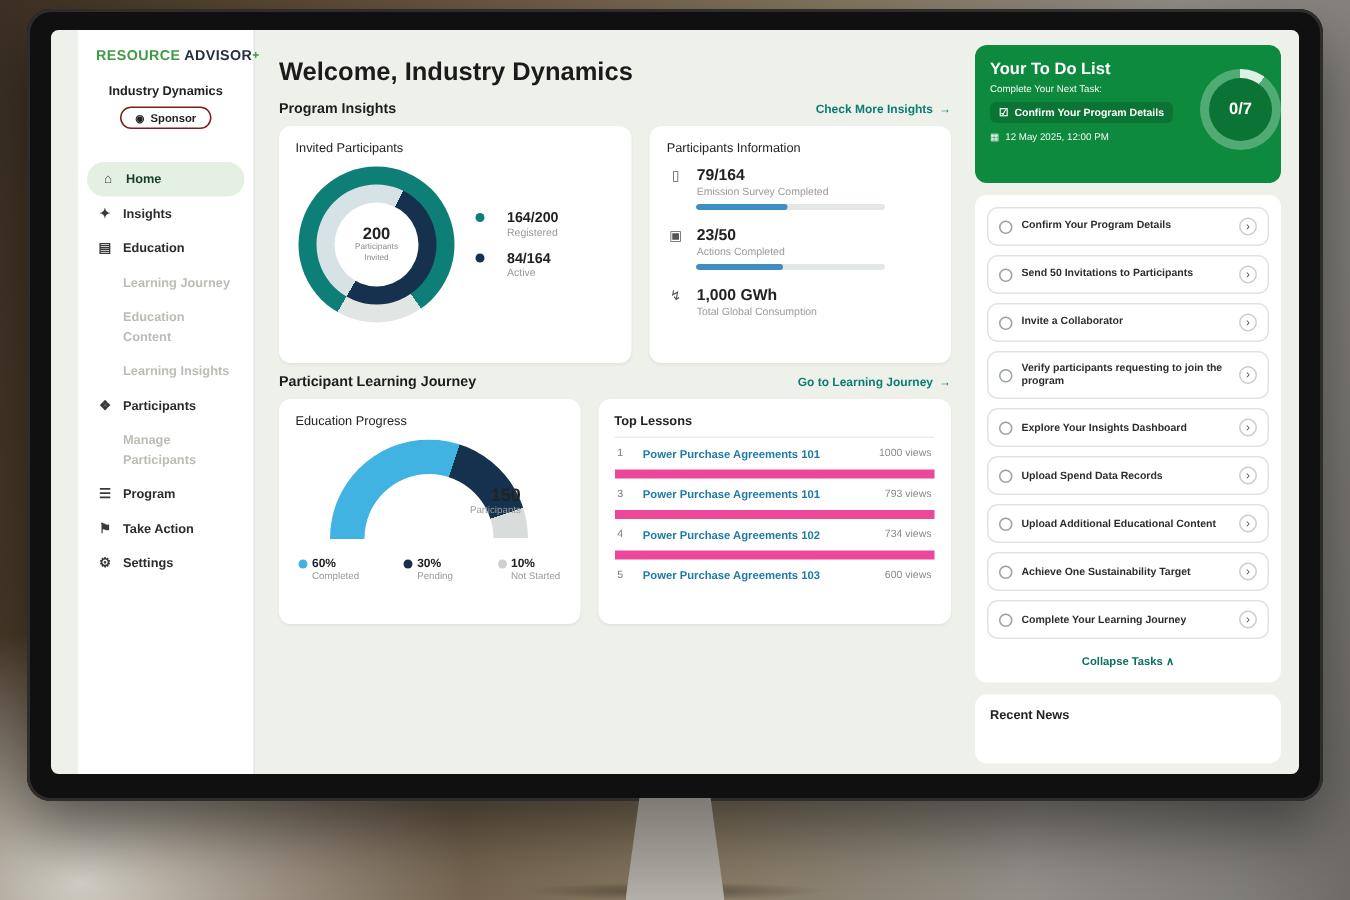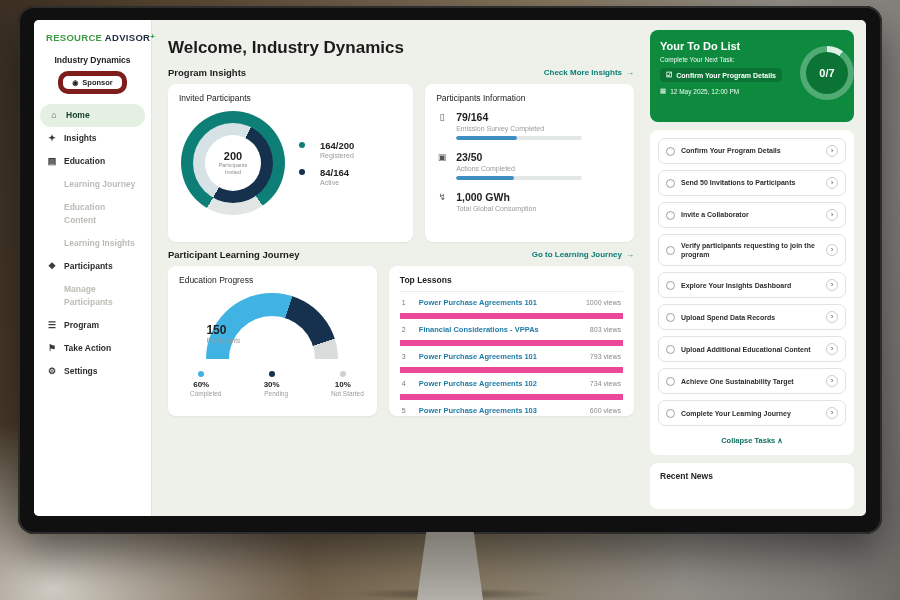--- a/index.html
+++ b/index.html
@@ -15,31 +15,31 @@
     background:#101010; border-radius:16px;
     box-shadow:0 20px 45px rgba(0,0,0,0.5), inset 0 0 0 2px #2d2d2d; }
   .stand { position:absolute; left:417px; top:532px; width:66px; height:68px;
     background:linear-gradient(#7e7a74,#b3afa9);
     clip-path:polygon(14% 0, 86% 0, 100% 100%, 0 100%); }
   .stand-shadow { position:absolute; left:350px; top:588px; width:200px; height:12px;
     background:radial-gradient(closest-side, rgba(0,0,0,0.35), rgba(0,0,0,0)); }
 
   
   .screen { position:absolute; left:16px; top:14px; right:16px; bottom:18px;
-    background:#eef0ea; border-radius:5px; display:flex; overflow:hidden; color:#222; }
+    background:#eef0ea; border-radius:5px; display:flex; overflow:hidden; color:#222;padding-left:18px; }
 
   
   .sidebar { width:118px; background:#fff; border-right:1px solid #e3e4df; padding-top:12px; flex:none; }
   .logo { padding:0 12px; font-size:9.5px; font-weight:bold; letter-spacing:0.3px; white-space:nowrap; }
   .logo-green { color:#3f9a44; }
   .logo-dark { color:#223041; }
   .logo-plus { color:#3f9a44; font-size:8px; vertical-align:top; }
   .org { text-align:center; font-size:8.5px; font-weight:bold; margin-top:12px; }
-  .sponsor { margin:6px auto 10px; width:fit-content; display:flex; align-items:center; gap:4px;
-    border:5px solid #7f1d1d; border-radius:10px; padding:2px 9px; font-size:7.5px; font-weight:bold; cursor:pointer; }
+  .sponsor { margin:6px auto 22px; width:fit-content; display:flex; align-items:center; gap:4px;
+    border:1px solid #7f1d1d; border-radius:10px; padding:2px 9px; font-size:7.5px; font-weight:bold; cursor:pointer; }
   .sp-ic { font-size:7px; }
   .nav-item { display:flex; align-items:center; gap:7px; padding:5px 13px; font-size:8.5px;
     font-weight:bold; color:#2c2c2c; cursor:pointer; line-height:13px; }
   .nav-item .nav-ic { width:10px; font-size:9px; color:#3a3a3a; text-align:center; }
   .nav-item.sub { padding-left:30px; color:#bcbcb6; }
   .nav-item.active { background:#e4f1e2; border-radius:13px; margin:0 6px 0 6px; padding-left:9px; color:#173c2a; }
 
   
   .main { flex:1; min-width:0; padding:8px 14px 0 16px; }
   .page-title { font-size:17px; font-weight:bold; color:#1b1b1b; margin:10px 0 9px; }
@@ -85,25 +85,25 @@
   .stat-val { font-size:10.5px; font-weight:bold; }
   .stat-lab { font-size:7px; color:#9a9a9a; margin:2px 0 4px; }
   .bar { width:126px; height:4px; border-radius:2px; background:#e3e7e6; overflow:hidden; }
   .bar-fill { height:100%; border-radius:2px; background:#3e8ec4; }
 
   
   .gauge { position:relative; width:132px; height:68px; margin:6px auto 0; overflow:hidden; }
   .gauge-arc { position:absolute; left:0; top:0; width:132px; height:132px; border-radius:50%;
     background:conic-gradient(from 270deg, #41b3e3 0 108deg, #15314e 108deg 162deg, #d8dcdb 162deg 180deg, rgba(0,0,0,0) 180deg); }
   .gauge-hole { position:absolute; left:23px; top:23px; width:86px; height:86px; border-radius:50%; background:#fff; }
-  .gauge-center { position:absolute; left:0; right:17px; top:30px; text-align:left; }
+  .gauge-center { position:absolute; left:0; right:5px; top:30px; text-align:right; }
   .gc-val { font-size:12px; font-weight:bold; }
   .gc-lab { font-size:6.5px; color:#999; }
   .g-legend { display:flex; justify-content:space-between; margin-top:10px; padding:0 2px; }
-  .gl-top { display:flex; align-items:center; gap:3px;flex-direction:column; }
+  .gl-top { display:flex; align-items:center; gap:3px; }
   .gl-top .dot { margin-top:0; }
   .gl-val { font-size:8px; font-weight:bold; }
   .gl-lab { font-size:6.5px; color:#9a9a9a; margin:1px 0 0 9px; }
 
   
   .tl-title { font-size:8.5px; font-weight:bold; border-bottom:1px solid #ececе8; border-bottom:1px solid #ecece8; padding-bottom:6px; }
   .lesson { display:flex; align-items:center; gap:8px; padding:6px 2px; border-bottom:6px solid #ec4899; }
   .lesson:last-child { border-bottom:none; }
   .rank { width:9px; font-size:7px; color:#777; }
   .lname { flex:1; font-size:7.5px; font-weight:bold; color:#1f7ba6; cursor:pointer; }
@@ -314,25 +314,20 @@
           </div>
 
           <div class="card">
             <div class="tl-title">Top Lessons</div>
             <div class="lesson">
               <span class="rank">1</span>
               <span class="lname">Power Purchase Agreements 101</span>
               <span class="views">1000 views</span>
             </div>
             <div class="lesson">
-              <span class="rank">2</span>
-              <span class="lname">Financial Considerations - VPPAs</span>
-              <span class="views">803 views</span>
-            </div>
-            <div class="lesson">
               <span class="rank">3</span>
               <span class="lname">Power Purchase Agreements 101</span>
               <span class="views">793 views</span>
             </div>
             <div class="lesson">
               <span class="rank">4</span>
               <span class="lname">Power Purchase Agreements 102</span>
               <span class="views">734 views</span>
             </div>
             <div class="lesson">

